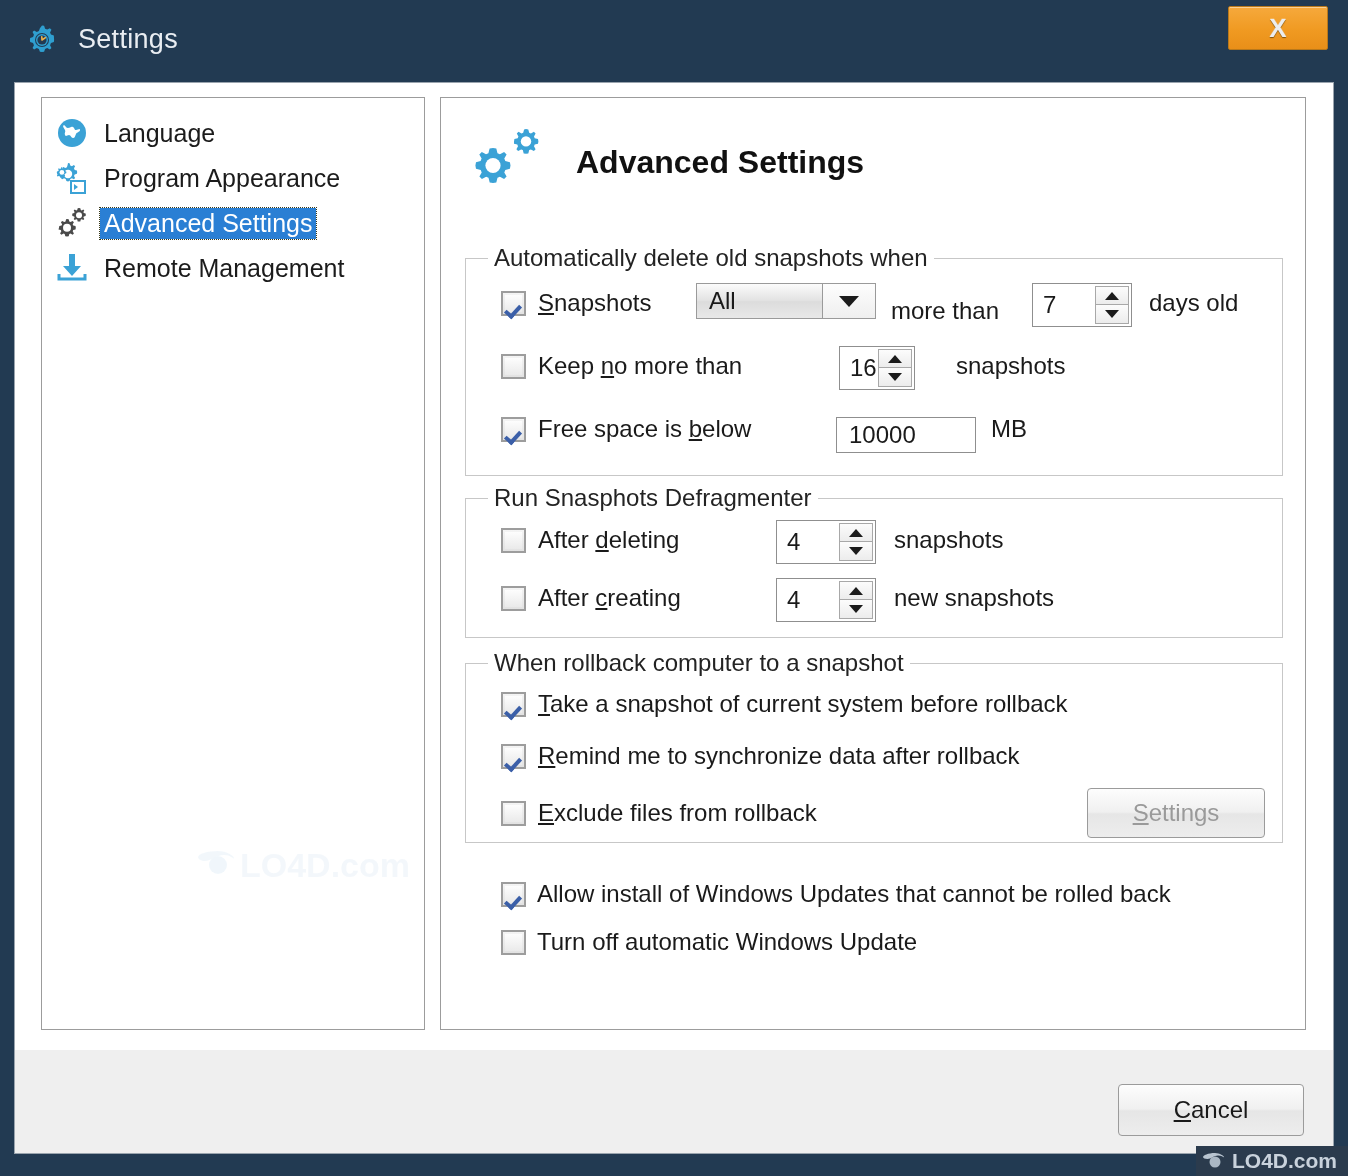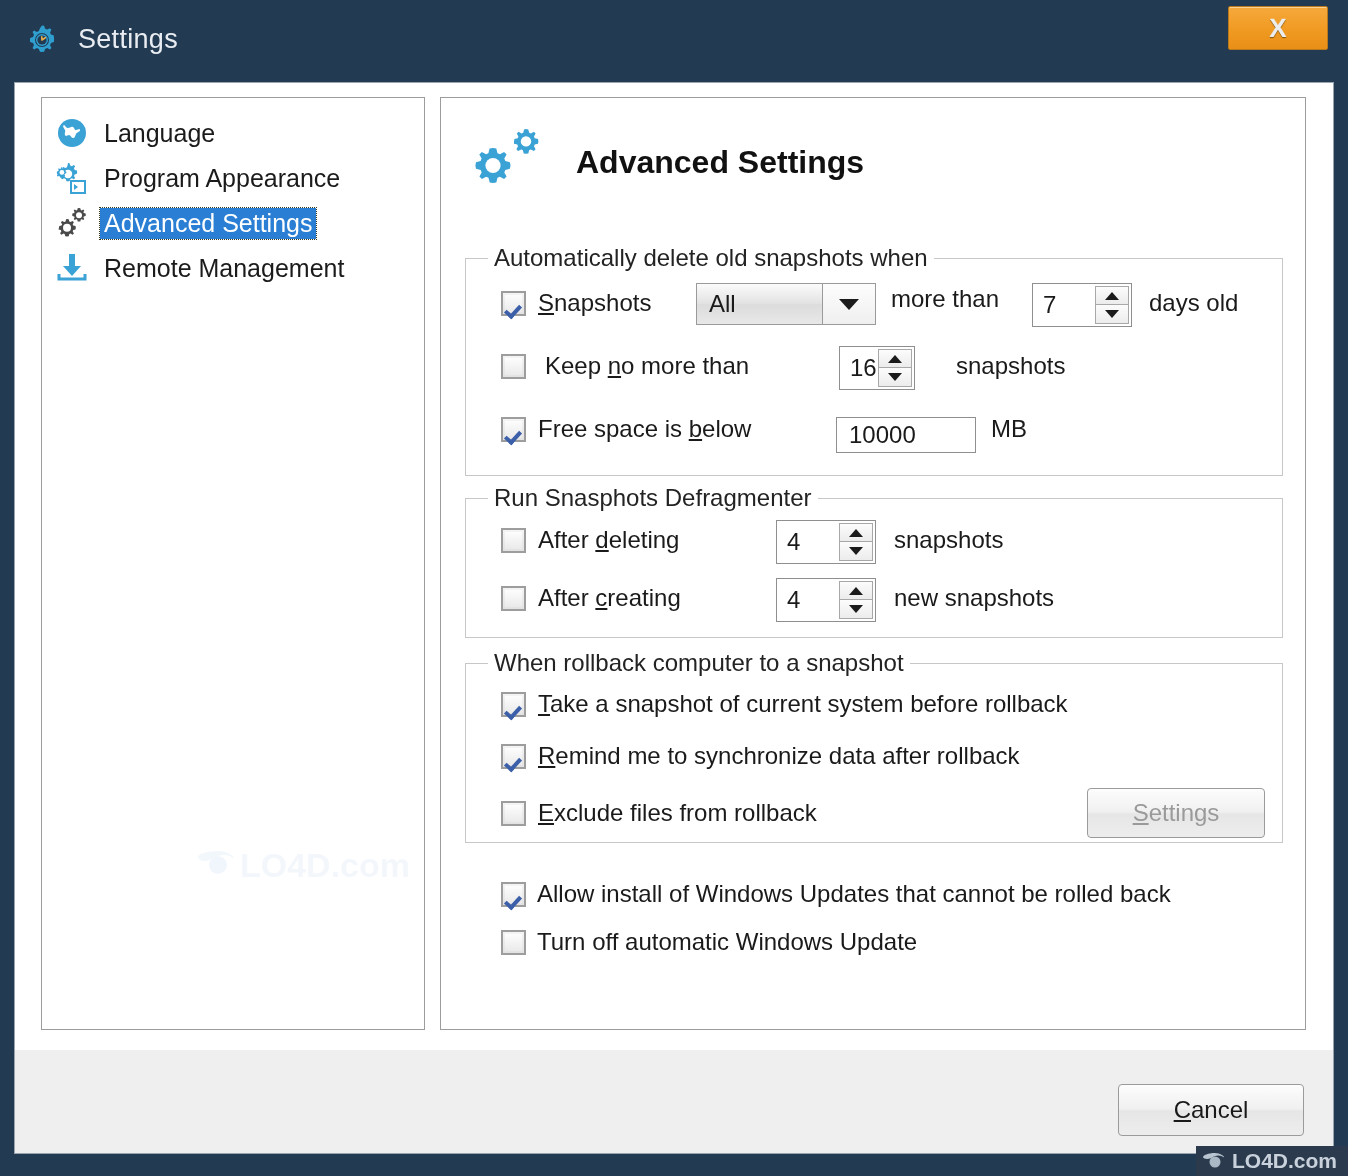--- a/index.html
+++ b/index.html
@@ -427,42 +427,42 @@
         </svg>
       </span>
       <span class="panel-head-title">Advanced Settings</span>
     </div>
 
     <div class="group" style="left:24px; top:160px; width:818px; height:218px;">
       <span class="group-title">Automatically delete old snapshots when</span>
 
       <div class="cb checked" style="left:35px; top:32px;"></div>
       <span class="cb-label" style="left:72px; top:30px;"><u>S</u>napshots</span>
-      <div class="combo" style="left:230px; top:24px; width:180px; height:42px;">
+      <div class="combo" style="left:230px; top:24px; width:180px; height:36px;">
         <span class="combo-text">All</span>
         <span class="combo-btn">
             <span class="arrow-dn"></span>
           </span>
       </div>
-      <span class="static-text" style="left:425px; top:26px;text-align:center;">more than</span>
+      <span class="static-text" style="left:425px; top:38px;text-align:center;">more than</span>
       <div class="spin" style="left:566px; top:24px; width:100px; height:44px;">
         <span class="spin-val">7</span>
         <span class="spin-btns">
           <span class="spin-up">
               <span class="tri-up"></span>
             </span>
           <span class="spin-dn">
               <span class="tri-dn"></span>
             </span>
         </span>
       </div>
       <span class="static-text" style="left:683px; top:30px;">days old</span>
 
       <div class="cb" style="left:35px; top:95px;"></div>
-      <span class="cb-label" style="left:72px; top:93px;margin-left:7px;">Keep <u>n</u>o more than</span>
+      <span class="cb-label" style="left:72px; top:93px;">Keep <u>n</u>o more than</span>
       <div class="spin" style="left:373px; top:87px; width:76px; height:44px;">
         <span class="spin-val">16</span>
         <span class="spin-btns">
           <span class="spin-up">
               <span class="tri-up"></span>
             </span>
           <span class="spin-dn">
               <span class="tri-dn"></span>
             </span>
         </span>

